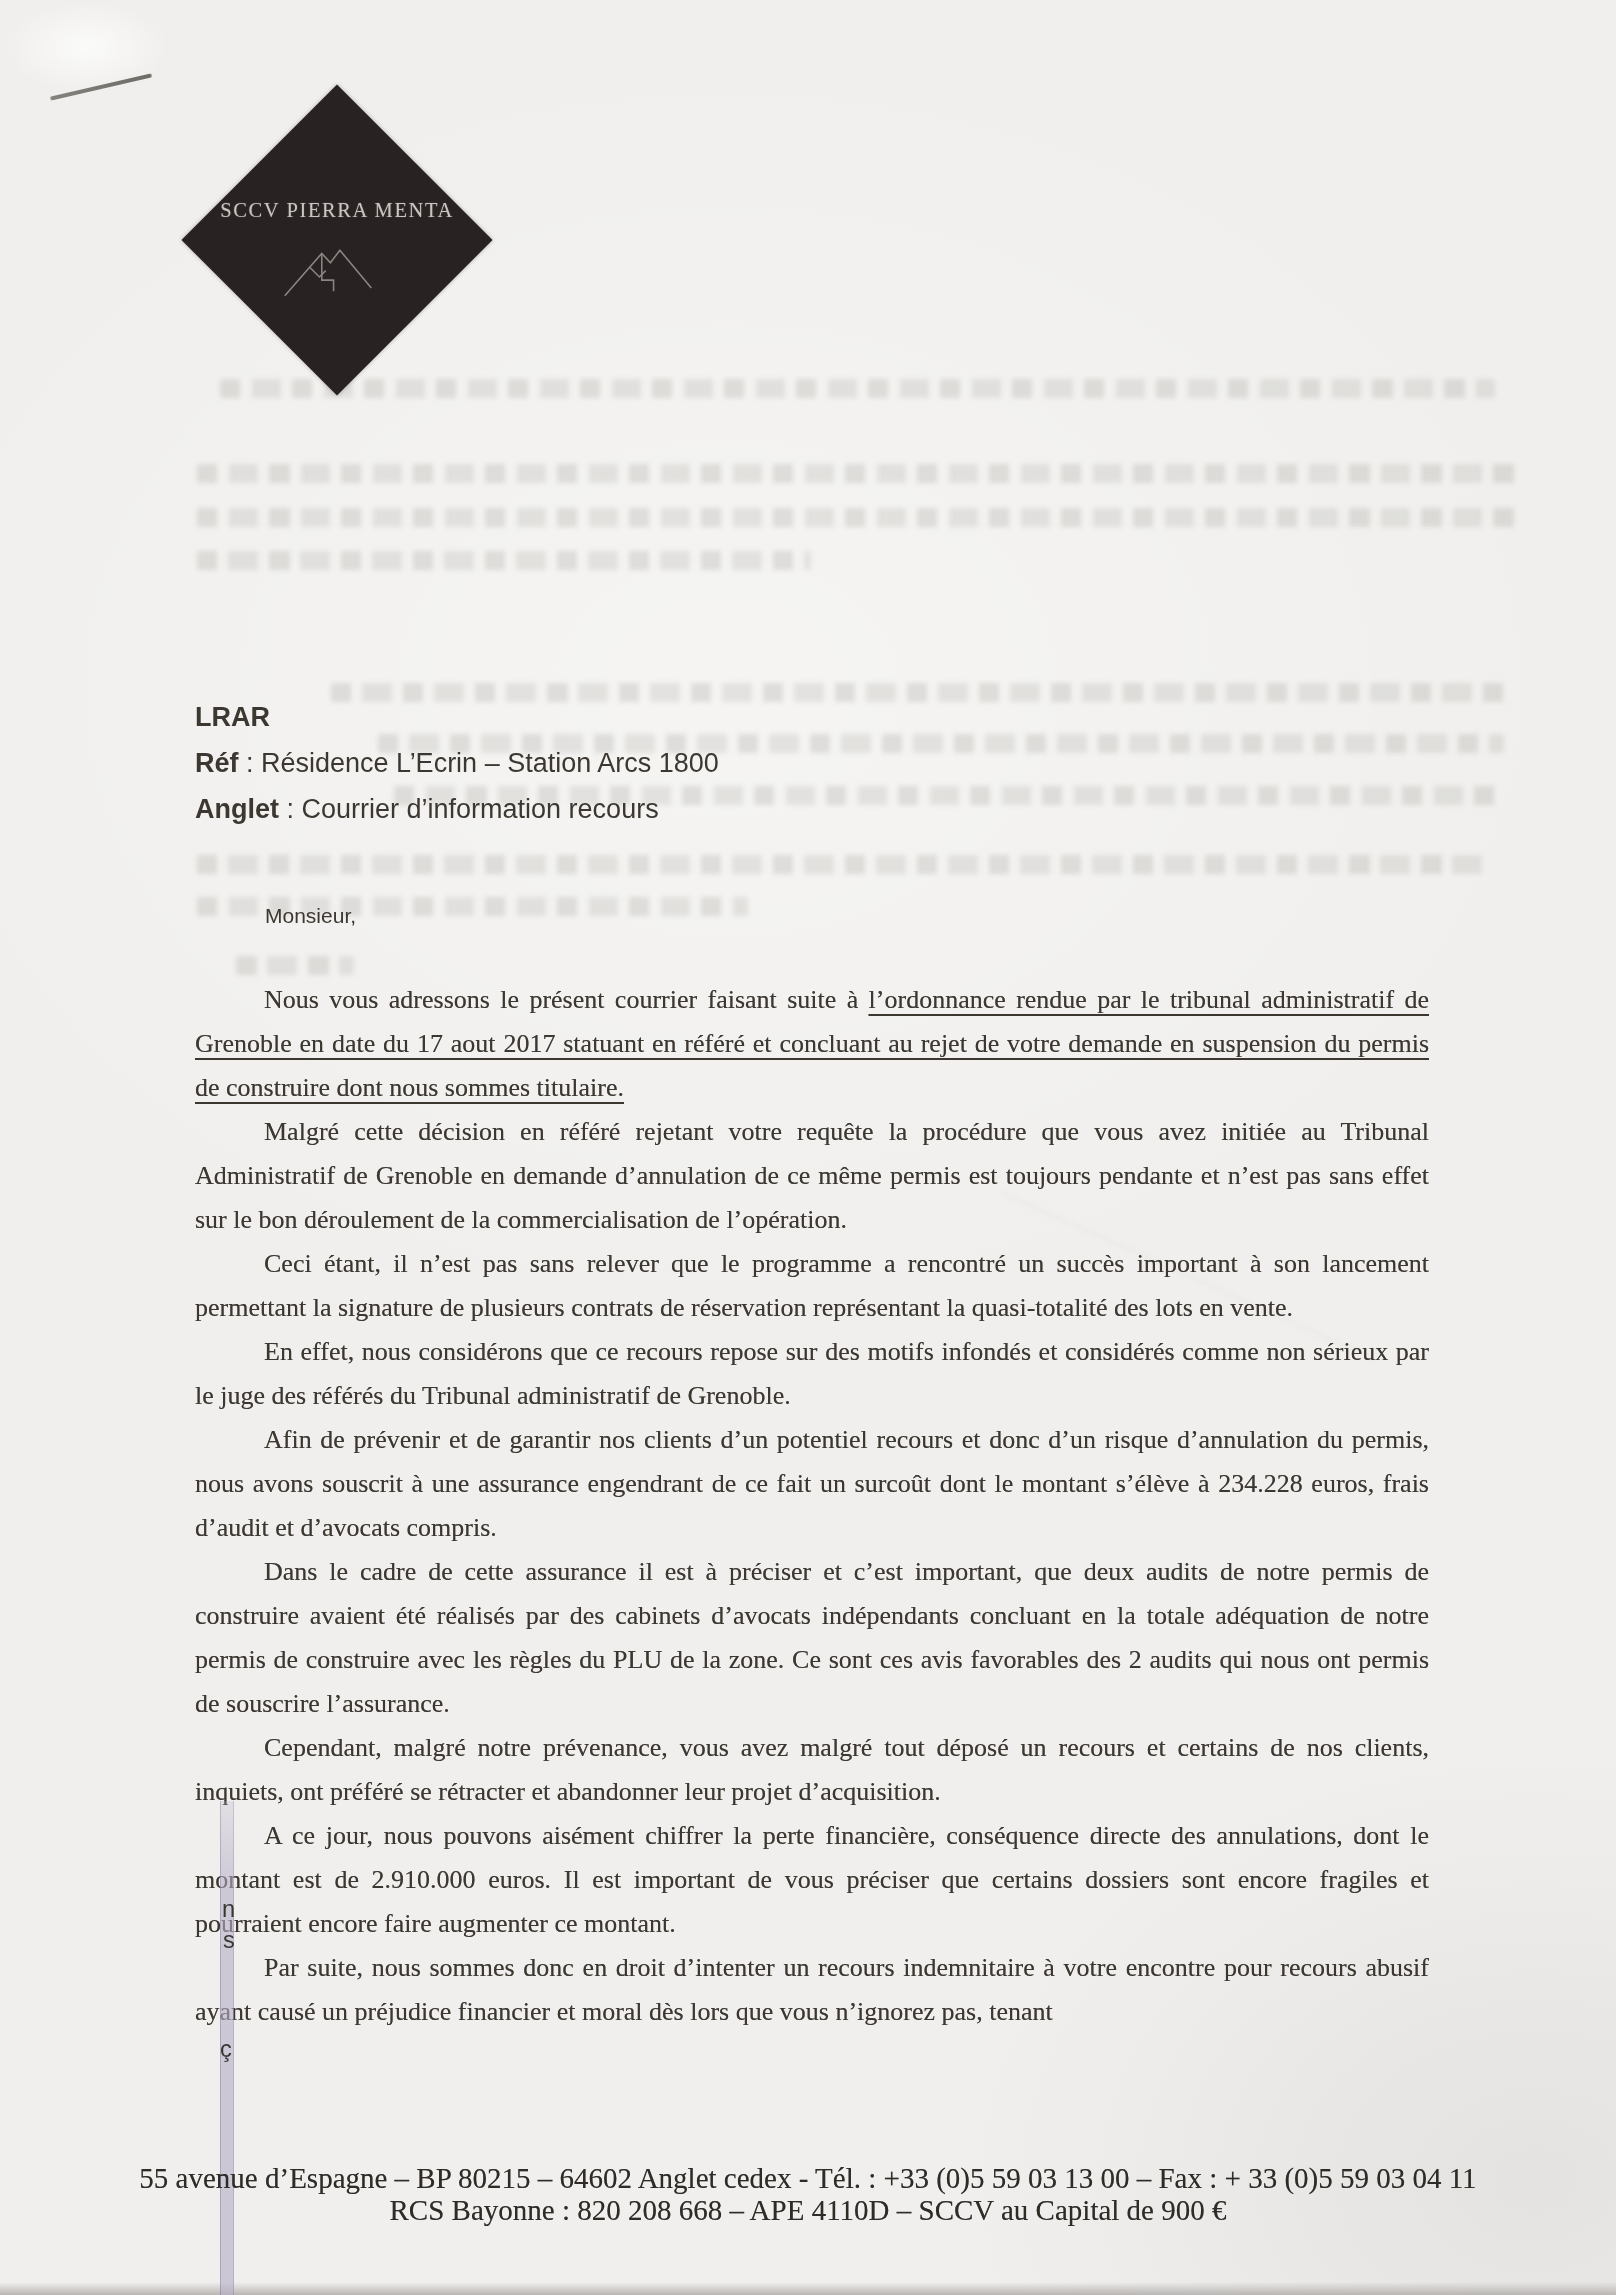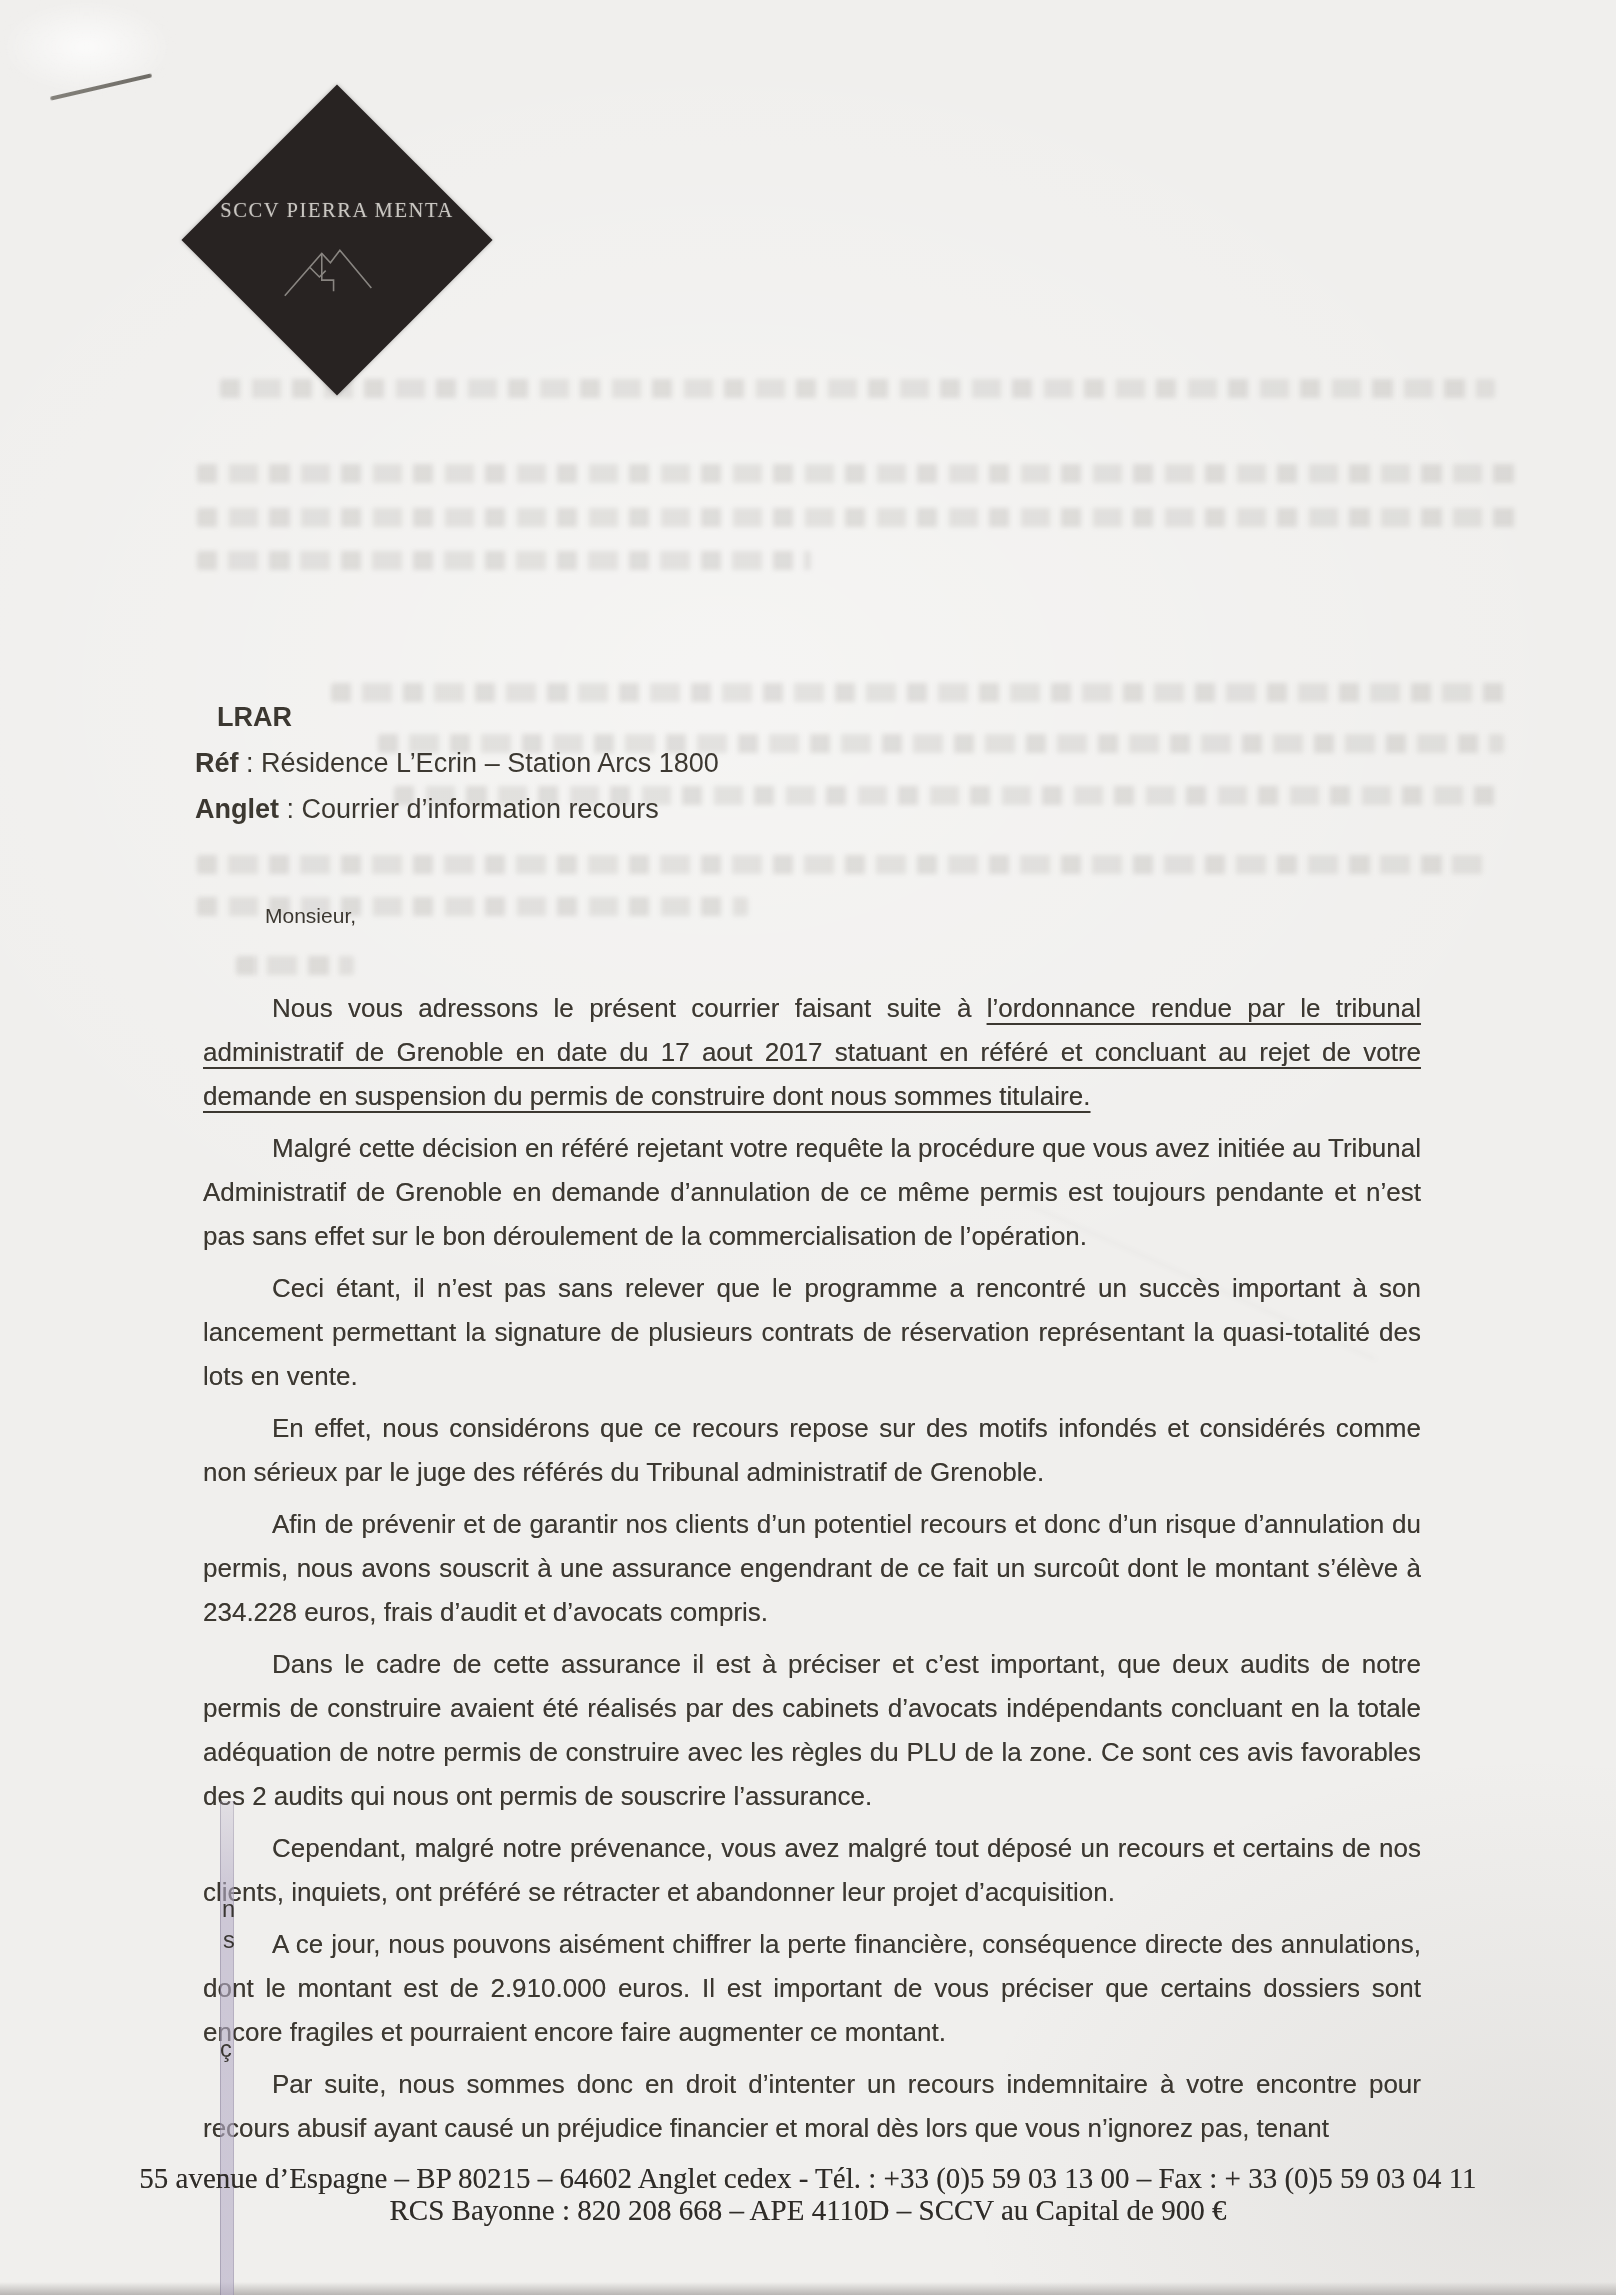--- a/index.html
+++ b/index.html
@@ -64,32 +64,32 @@
   }
   .crease{
     position:absolute; left:984px; top:1275px; width:409px; height:2.4px;
     background:rgba(90,86,80,.05); transform:rotate(24deg); filter:blur(2.4px);
   }
   
   .ref-block{
     position:absolute; left:195px; top:694px; font-size:27px; line-height:46px;
     color:var(--ink);
   }
-  .bold{ font-weight:bold;margin-left:22px; }
+  .bold{ font-weight:bold; }
   .lbl{ font-weight:bold; text-decoration-thickness:2px; text-underline-offset:4.7px; }
   
   .salutation{
     position:absolute; left:265px; top:904px; font-size:21px; color:var(--ink);
   }
   .body-flow{
     position:absolute; left:195px; top:978px; width:1234px;
     font-size:26px; line-height:44px; text-align:justify; color:var(--ink);
     text-shadow:0 0 0.5px rgba(60,56,49,.55);
   }
-  .para{ margin:8px; text-indent:69px; }
+  .para{ margin:0; text-indent:69px;font-family:Liberation Serif, serif; }
   .para span.u{
     text-decoration:underline; text-decoration-thickness:2px; text-underline-offset:5.5px;
   }
   
   .footer{
     position:absolute; left:0; top:2163px; width:100%; text-align:center;
     font-family:"Liberation Serif", serif; font-size:29px; line-height:31.5px;
     color:var(--footer-ink); text-shadow:0 0 0.5px rgba(47,44,40,.5);
   }
 </style>

